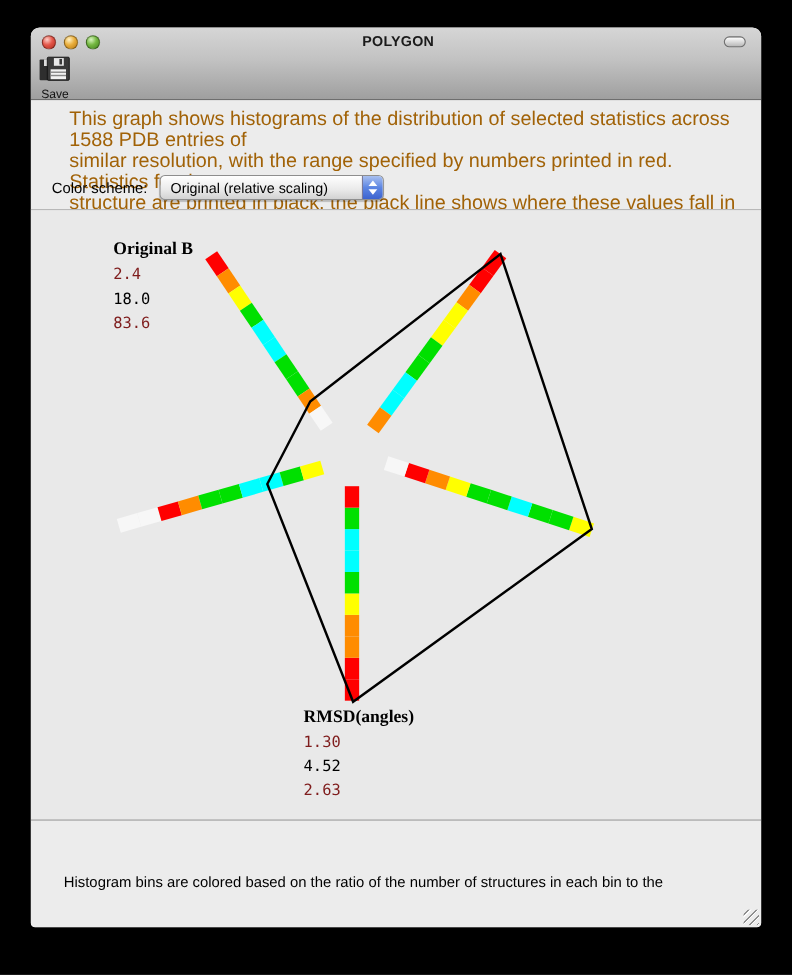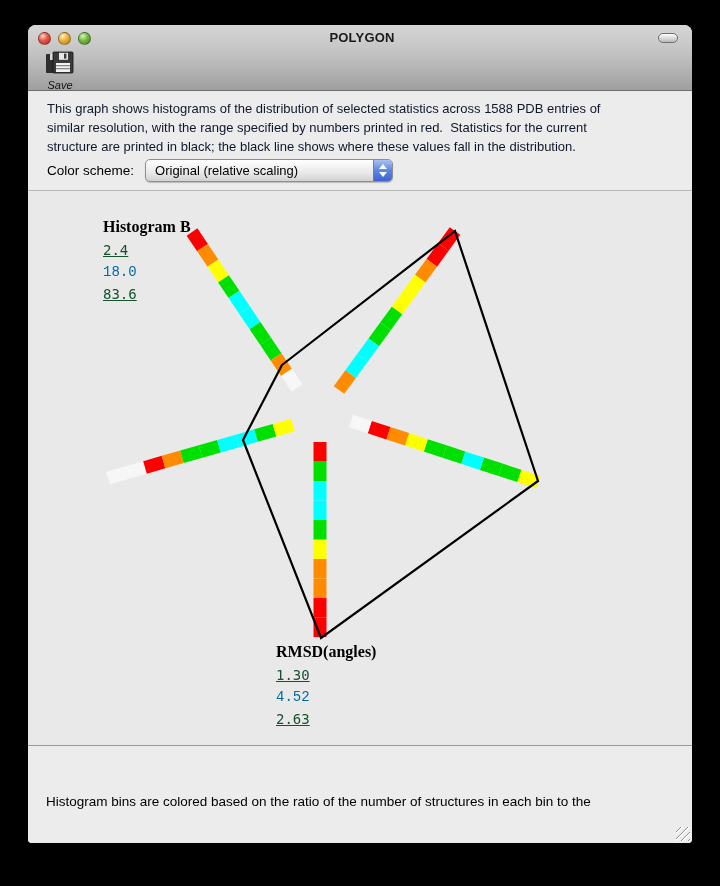--- a/index.html
+++ b/index.html
@@ -28,30 +28,30 @@
   .light.red    { background:radial-gradient(circle at 35% 28%, #ffd0c9, #e4574a 45%, #b93425 90%); }
   .light.yellow { background:radial-gradient(circle at 35% 28%, #fff3c8, #eaaf3d 45%, #c2831a 90%); }
   .light.green  { background:radial-gradient(circle at 35% 28%, #d8f5c0, #74b841 45%, #4c8c26 90%); }
   .pill {
     position:absolute; right:14px; top:8px; width:20px; height:10px;
     border:1px solid #6f6f6f; border-radius:6px;
     background:linear-gradient(#fefefe, #b9b9b9);
   }
   #toolbar { position:relative; height:40px; }
   #save-btn {
-    position:absolute; left:10px; top:0px; width:44px; text-align:center; cursor:default;font-style:italic;
+    position:absolute; left:0; top:0px; width:44px; text-align:center; cursor:default;
   }
   #save-btn .save-label { font-size:11px; color:#111; margin-top:0px; }
   
-  .desc { position:absolute; left:19px; top:74px; width:628px; font-size:13px; color:#0f172a; line-height:19px; }
+  .desc { position:absolute; left:35px; top:74px; width:628px; font-size:18px; color:#a16207; line-height:19px; }
   .desc .desc-line { white-space:pre-wrap; }
   #scheme-row { position:absolute; left:19px; top:134px; display:flex; align-items:center; }
   #scheme-row .scheme-label { font-size:13.5px; color:#000; }
   .popup {
-    margin-left:11px; width:248px; height:23px; display:flex; align-items:stretch;
+    margin-left:11px; width:204px; height:23px; display:flex; align-items:stretch;
     border:1px solid #8e8e8e; border-radius:5px; overflow:hidden;
     background:linear-gradient(#ffffff, #e9e9e9 60%, #d2d2d2);
     box-shadow:0 1px 1px rgba(0,0,0,.2);
   }
   .popup-text { flex:1; font-size:13px; color:#000; padding:3px 0 0 9px; }
   .popup-arrows {
     width:19px; position:relative;
     background:linear-gradient(#a9c0f0, #5d86e3 50%, #3c63cf);
     border-left:1px solid #7a7a9a;
   }
@@ -61,29 +61,29 @@
 
   
   #chart-panel {
     position:absolute; left:0; top:165px; width:664px; height:555px;
     background:#E9E9E9; border-top:1px solid #B8B8B8;
   }
   #chart-svg { position:absolute; left:0; top:0; }
   .axis-block { position:absolute; }
   .axis-label { font-family:"Liberation Serif", serif; font-weight:700; font-size:16px; color:#000; margin-bottom:3px; }
   .axis-val { font-family:"DejaVu Sans Mono", monospace; font-size:14px; line-height:22px; }
-  .axis-val.red { color:#14532d;text-decoration:underline; }
-  .axis-val.black { color:#0369a1;font-family:Liberation Mono, monospace; }
+  .axis-val.red { color:#7f1d1d; }
+  .axis-val.black { color:#000000; }
 
   
   #legend-panel {
     position:absolute; left:0; bottom:0; width:664px; height:98px;
     background:#ECECEC; border-top:1px solid #9a9a9a;
   }
-  #legend-panel .legend-text { margin:8px 0 0 18px; width:620px; font-size:13.5px; line-height:19px; white-space:pre-wrap; }
+  #legend-panel .legend-text { margin:8px 0 0 30px; width:620px; font-size:13.5px; line-height:19px; white-space:pre-wrap; }
   
   #grip { position:absolute; right:2px; bottom:2px; width:14px; height:14px;
     background:repeating-linear-gradient(135deg, transparent 0 3px, #8f8f8f 3px 4px, #fdfdfd 4px 5px);
   }
 </style>
 </head>
 <body>
 
 <div id="desktop">
   <div id="window">
@@ -195,21 +195,21 @@
               <line x1="191" y1="255.2" x2="209.5" y2="249.9" stroke="#00FFFF" stroke-width="13"></line>
               <line x1="209.5" y1="249.9" x2="228" y2="244.6" stroke="#00FFFF" stroke-width="13"></line>
               <line x1="228" y1="244.6" x2="246.5" y2="239.3" stroke="#00E000" stroke-width="13"></line>
               <line x1="246.5" y1="239.3" x2="265" y2="234" stroke="#FFFF00" stroke-width="13"></line>
             </g>
           </g>
         <polygon id="polygon-outline" fill="none" stroke-width="2.2" stroke-linejoin="miter" points="254,174 427,40 510,290 293,447 215,249" stroke="#000000"></polygon>
       </svg>
 
       <div class="axis-block" style="left: 75px; top: 27px;">
-        <div class="axis-label">Histogram B</div>
+        <div class="axis-label">Original B</div>
         <div class="axis-val red">2.4</div>
         <div class="axis-val black">18.0</div>
         <div class="axis-val red">83.6</div>
       </div>
       <div class="axis-block" style="left: 248px; top: 452px;">
         <div class="axis-label">RMSD(angles)</div>
         <div class="axis-val red">1.30</div>
         <div class="axis-val black">4.52</div>
         <div class="axis-val red">2.63</div>
       </div>

